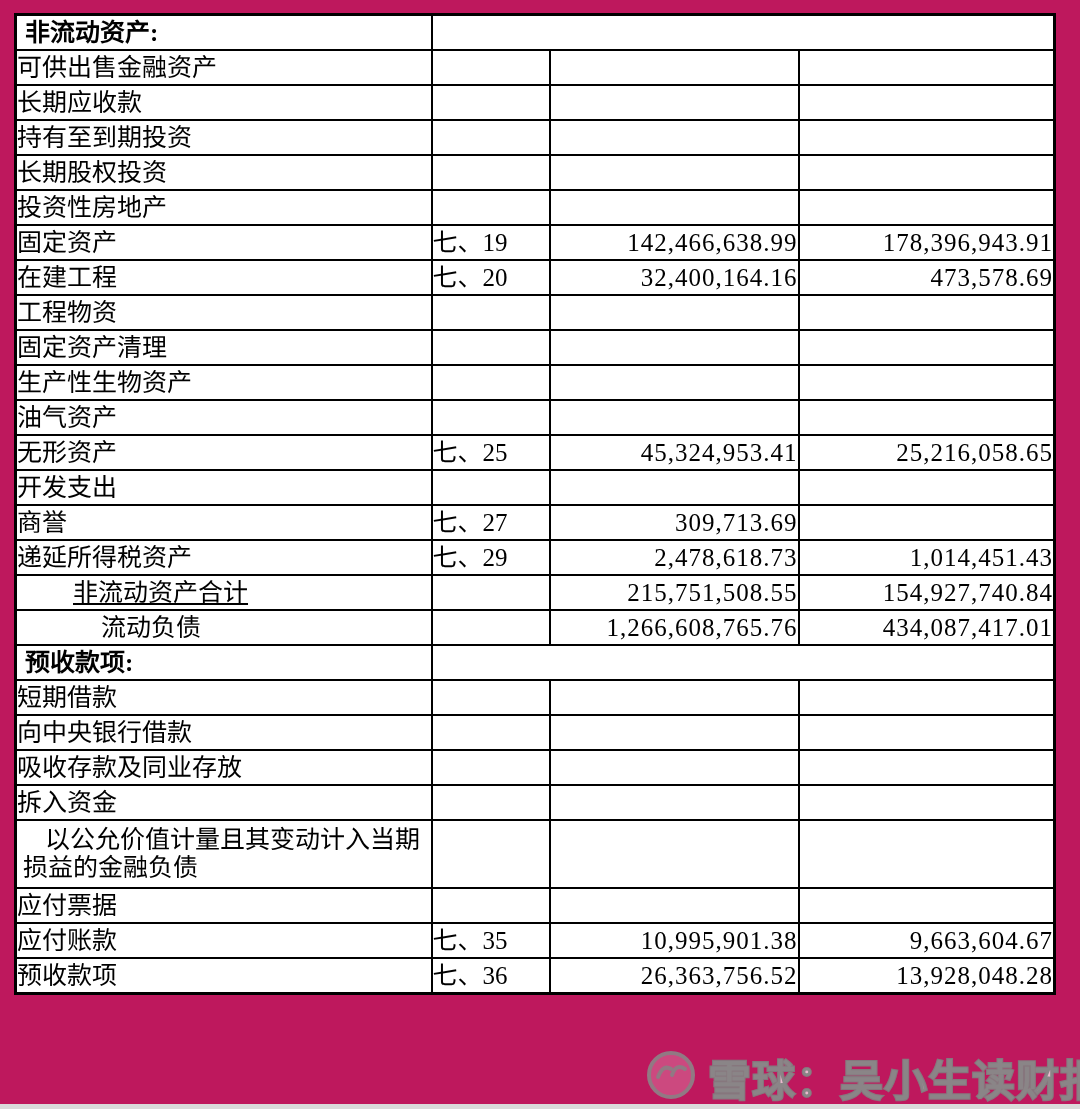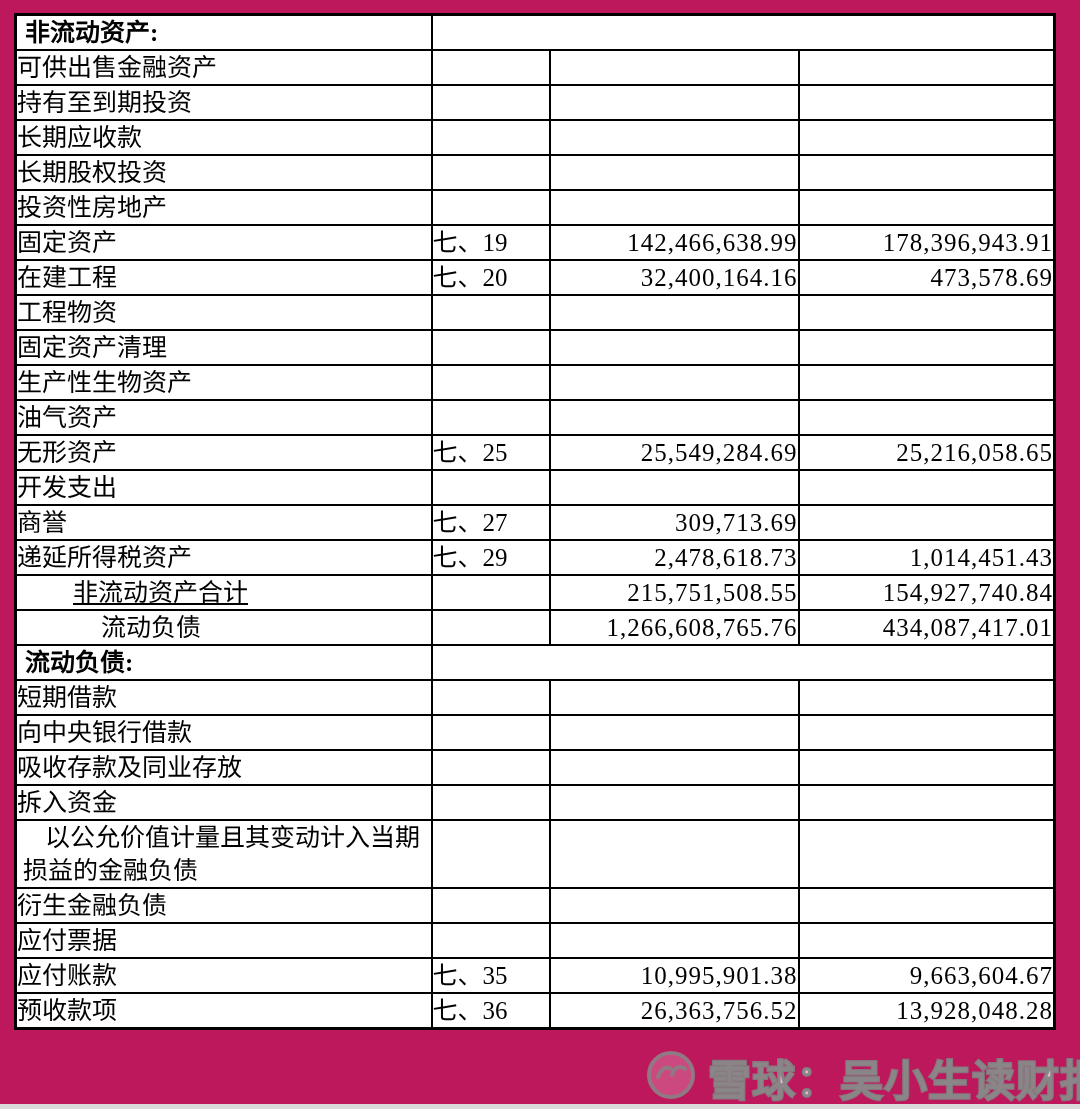--- a/index.html
+++ b/index.html
@@ -17,21 +17,21 @@
     border:2px solid #000;padding:0;height:33px;line-height:33px;
     font-size:25px;white-space:nowrap;overflow:visible;vertical-align:middle;
   }
   .c-item{text-align:left;padding-left:28px;}
   .c-note{padding-left:10px;font-size:24px;}
   .c-amt{text-align:right;padding-right:16px;font-size:24px;letter-spacing:1px;margin-left:20px;}
   tr.sec .c-item{padding-left:8px;font-weight:bold;}
   tr.subtotal .c-item{padding-left:56px;text-decoration:underline;}
   tr.total .c-item{padding-left:84px;}
   tr.wrap2 td{height:66px;}
-  tr.wrap2 .c-item{white-space:normal;line-height:33px;padding-left:6px;text-indent:22px;}
+  tr.wrap2 .c-item{white-space:normal;line-height:28px;padding-left:6px;text-indent:22px;}
   .watermark{
     position:absolute;left:644px;top:1048px;height:58px;
     display:flex;align-items:center;gap:10px;z-index:5;pointer-events:none;
   }
   .wm-logo{flex:0 0 auto;opacity:.85;}
   .wm-text{
     font-family:"Liberation Sans","DejaVu Sans",sans-serif;
     font-size:43px;font-weight:700;white-space:nowrap;letter-spacing:1px;
     color:rgba(255,255,255,0.25);
     -webkit-text-stroke:2.2px rgba(128,128,128,0.9);
@@ -58,27 +58,27 @@
         <td class="c-item">非流动资产:</td>
         <td class="c-merged" colspan="3"></td>
       </tr>
       <tr>
         <td class="c-item">可供出售金融资产</td>
         <td class="c-note"></td>
         <td class="c-amt"></td>
         <td class="c-amt"></td>
       </tr>
       <tr>
+        <td class="c-item">长期应收款</td>
+        <td class="c-note"></td>
+        <td class="c-amt"></td>
+        <td class="c-amt"></td>
+      </tr>
+      <tr>
         <td class="c-item">持有至到期投资</td>
-        <td class="c-note"></td>
-        <td class="c-amt"></td>
-        <td class="c-amt"></td>
-      </tr>
-      <tr>
-        <td class="c-item">长期应收款</td>
         <td class="c-note"></td>
         <td class="c-amt"></td>
         <td class="c-amt"></td>
       </tr>
       <tr>
         <td class="c-item">长期股权投资</td>
         <td class="c-note"></td>
         <td class="c-amt"></td>
         <td class="c-amt"></td>
       </tr>
@@ -120,21 +120,21 @@
       </tr>
       <tr>
         <td class="c-item">油气资产</td>
         <td class="c-note"></td>
         <td class="c-amt"></td>
         <td class="c-amt"></td>
       </tr>
       <tr>
         <td class="c-item">无形资产</td>
         <td class="c-note">七、25</td>
-        <td class="c-amt">25,549,284.69</td>
+        <td class="c-amt">45,324,953.41</td>
         <td class="c-amt">25,216,058.65</td>
       </tr>
       <tr>
         <td class="c-item">开发支出</td>
         <td class="c-note"></td>
         <td class="c-amt"></td>
         <td class="c-amt"></td>
       </tr>
       <tr>
         <td class="c-item">商誉</td>
@@ -154,21 +154,21 @@
         <td class="c-amt">215,751,508.55</td>
         <td class="c-amt">154,927,740.84</td>
       </tr>
       <tr class="total">
         <td class="c-item">流动负债</td>
         <td class="c-note"></td>
         <td class="c-amt">1,266,608,765.76</td>
         <td class="c-amt">434,087,417.01</td>
       </tr>
       <tr class="sec">
-        <td class="c-item">流动负债:</td>
+        <td class="c-item">预收款项:</td>
         <td class="c-merged" colspan="3"></td>
       </tr>
       <tr>
         <td class="c-item">短期借款</td>
         <td class="c-note"></td>
         <td class="c-amt"></td>
         <td class="c-amt"></td>
       </tr>
       <tr>
         <td class="c-item">向中央银行借款</td>
@@ -183,26 +183,20 @@
         <td class="c-amt"></td>
       </tr>
       <tr>
         <td class="c-item">拆入资金</td>
         <td class="c-note"></td>
         <td class="c-amt"></td>
         <td class="c-amt"></td>
       </tr>
       <tr class="wrap2">
         <td class="c-item">以公允价值计量且其变动计入当期损益的金融负债</td>
-        <td class="c-note"></td>
-        <td class="c-amt"></td>
-        <td class="c-amt"></td>
-      </tr>
-      <tr>
-        <td class="c-item">衍生金融负债</td>
         <td class="c-note"></td>
         <td class="c-amt"></td>
         <td class="c-amt"></td>
       </tr>
       <tr>
         <td class="c-item">应付票据</td>
         <td class="c-note"></td>
         <td class="c-amt"></td>
         <td class="c-amt"></td>
       </tr>

